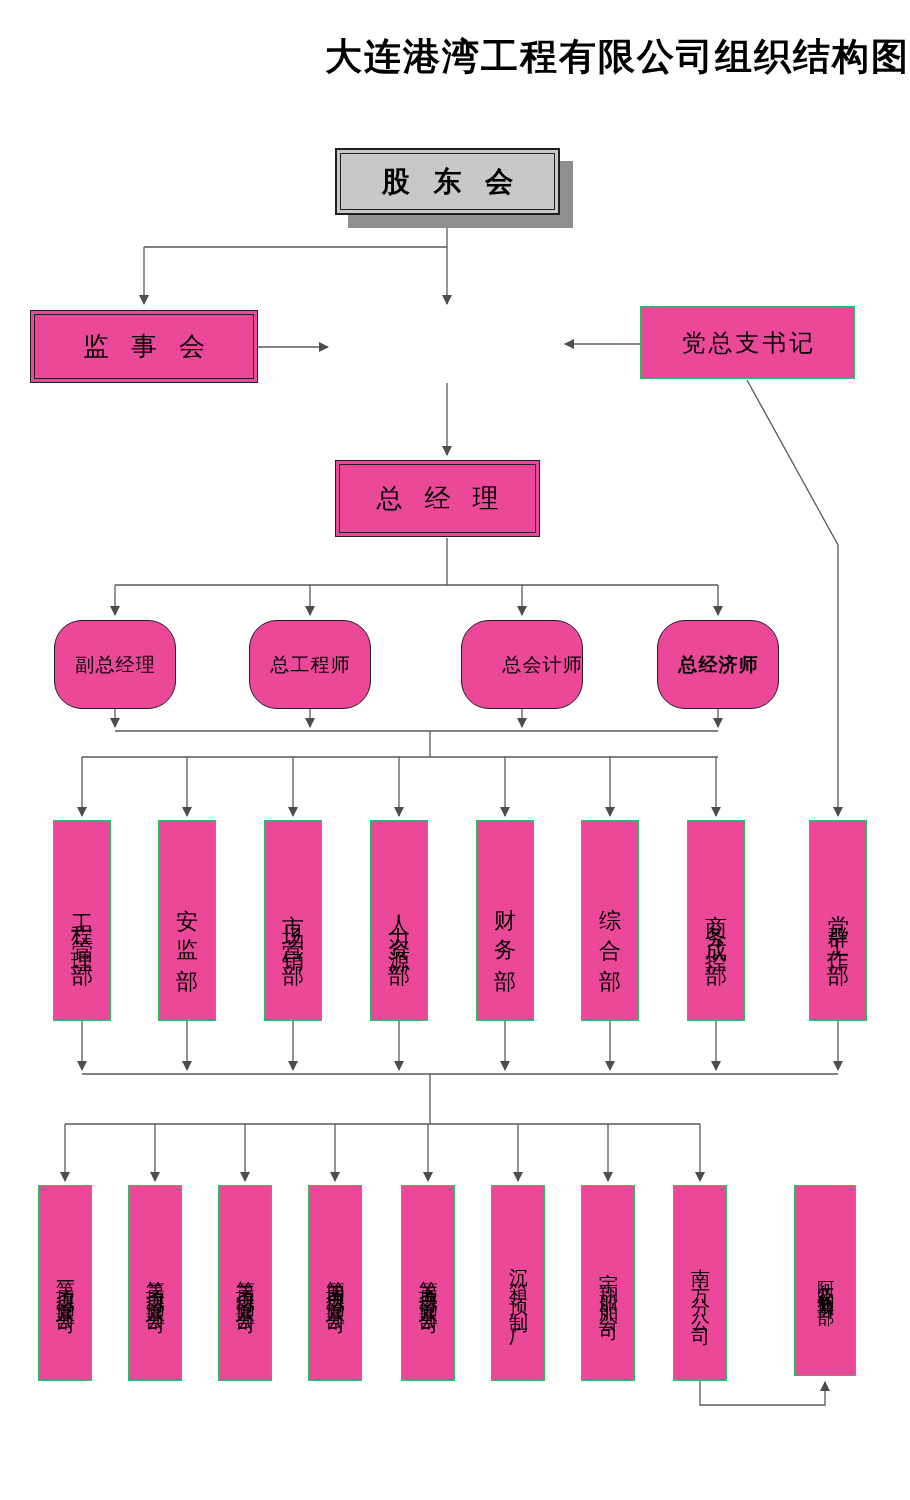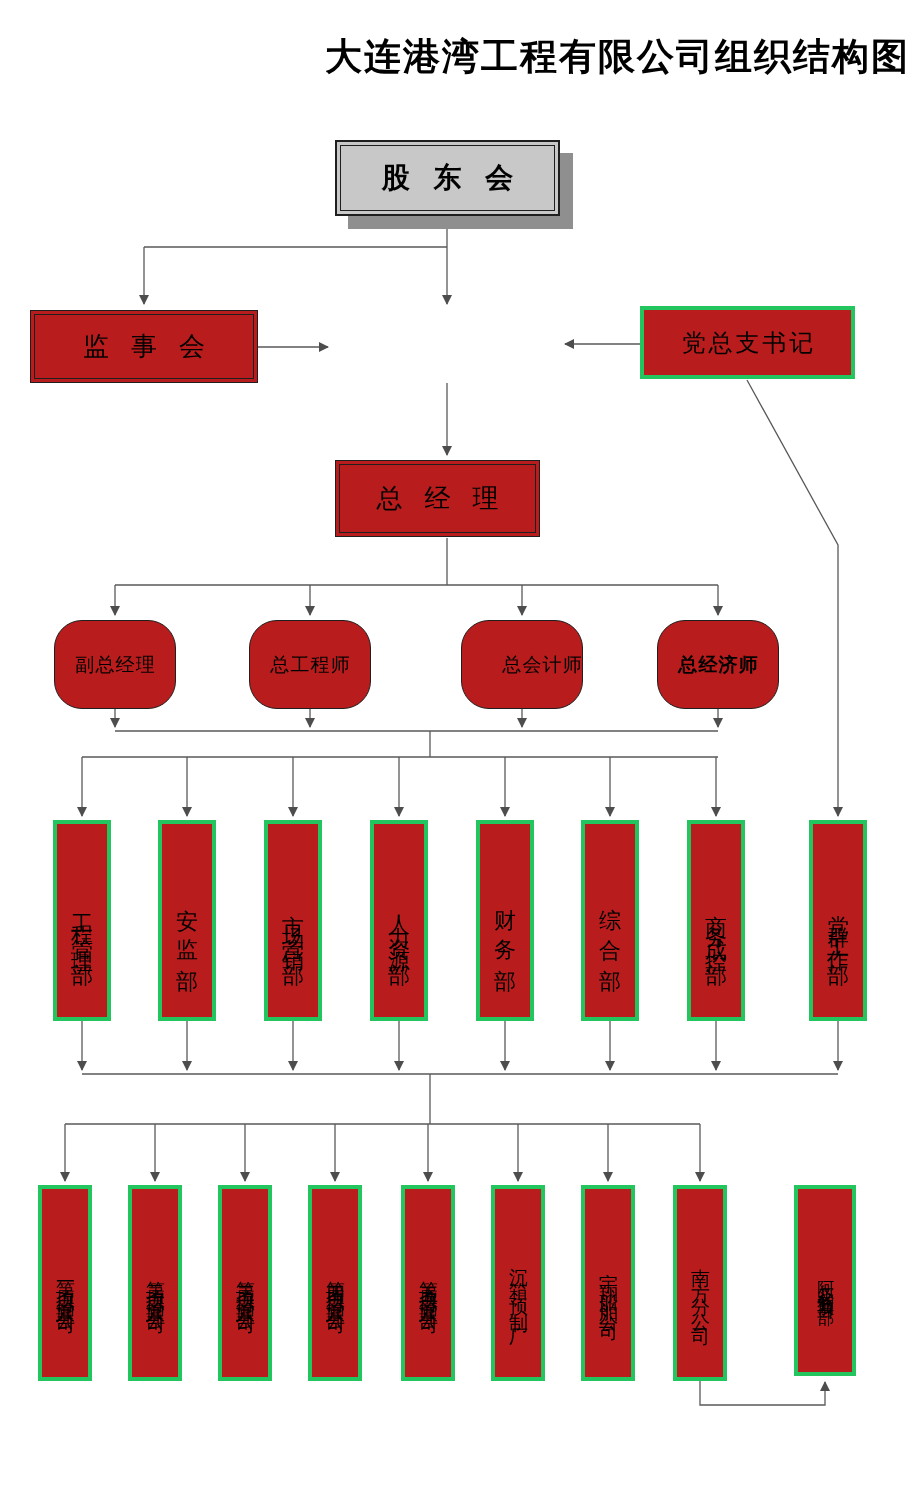--- a/index.html
+++ b/index.html
@@ -9,24 +9,24 @@
     font-family:"Liberation Serif","DejaVu Serif",serif; color:#000;
     overflow:hidden;
   }
   .title {
     position:absolute; top:32px; left:0; width:100%;
     text-align:right; font-size:37px; font-weight:bold; letter-spacing:2px;
   }
   .connectors { position:absolute; left:0; top:0; width:910px; height:1500px; }
 
   .box {
-    position:absolute; background:#b91c1c;
+    position:absolute; background:#ec4899;
     display:flex; align-items:center; justify-content:center;
   }
-  .single { border:4px solid #22c55e; }
+  .single { border:1px solid #22c55e; }
   .double { border:1px solid #1f1f1f; }
   .double::before {
     content:""; position:absolute; inset:3px;
     border:1px solid #1f1f1f; pointer-events:none;
   }
   .shaded {
     background:#c8c8c8; border-width:2px;
     box-shadow:13px 13px 0 #8f8f8f;
   }
   .rounded { border:1px solid #1f1f1f; border-radius:28px;justify-content:center; }
@@ -119,21 +119,21 @@
       <path d="M335 1124 V1181" marker-end="url(#arrow)"></path>
       <path d="M428 1124 V1181" marker-end="url(#arrow)"></path>
       <path d="M518 1124 V1181" marker-end="url(#arrow)"></path>
       <path d="M608 1124 V1181" marker-end="url(#arrow)"></path>
       <path d="M700 1124 V1181" marker-end="url(#arrow)"></path>
 
       <path d="M700 1381 V1405 H825 V1382" marker-end="url(#arrow)"></path>
     </g>
   </svg>
 
-  <div class="box double shaded" style="left:335px;top:140px;width:225px;height:76px;text-align:right;">
+  <div class="box double shaded" style="left:335px;top:148px;width:225px;height:67px;text-align:right;">
     <span class="h-label f28b">股 东 会</span>
   </div>
 
   <div class="box double" style="left:30px;top:310px;width:228px;height:73px;">
     <span class="h-label f26">监 事 会</span>
   </div>
 
 
   <div class="box single" style="left:640px;top:306px;width:215px;height:73px;">
     <span class="h-label f24">党总支书记</span>

